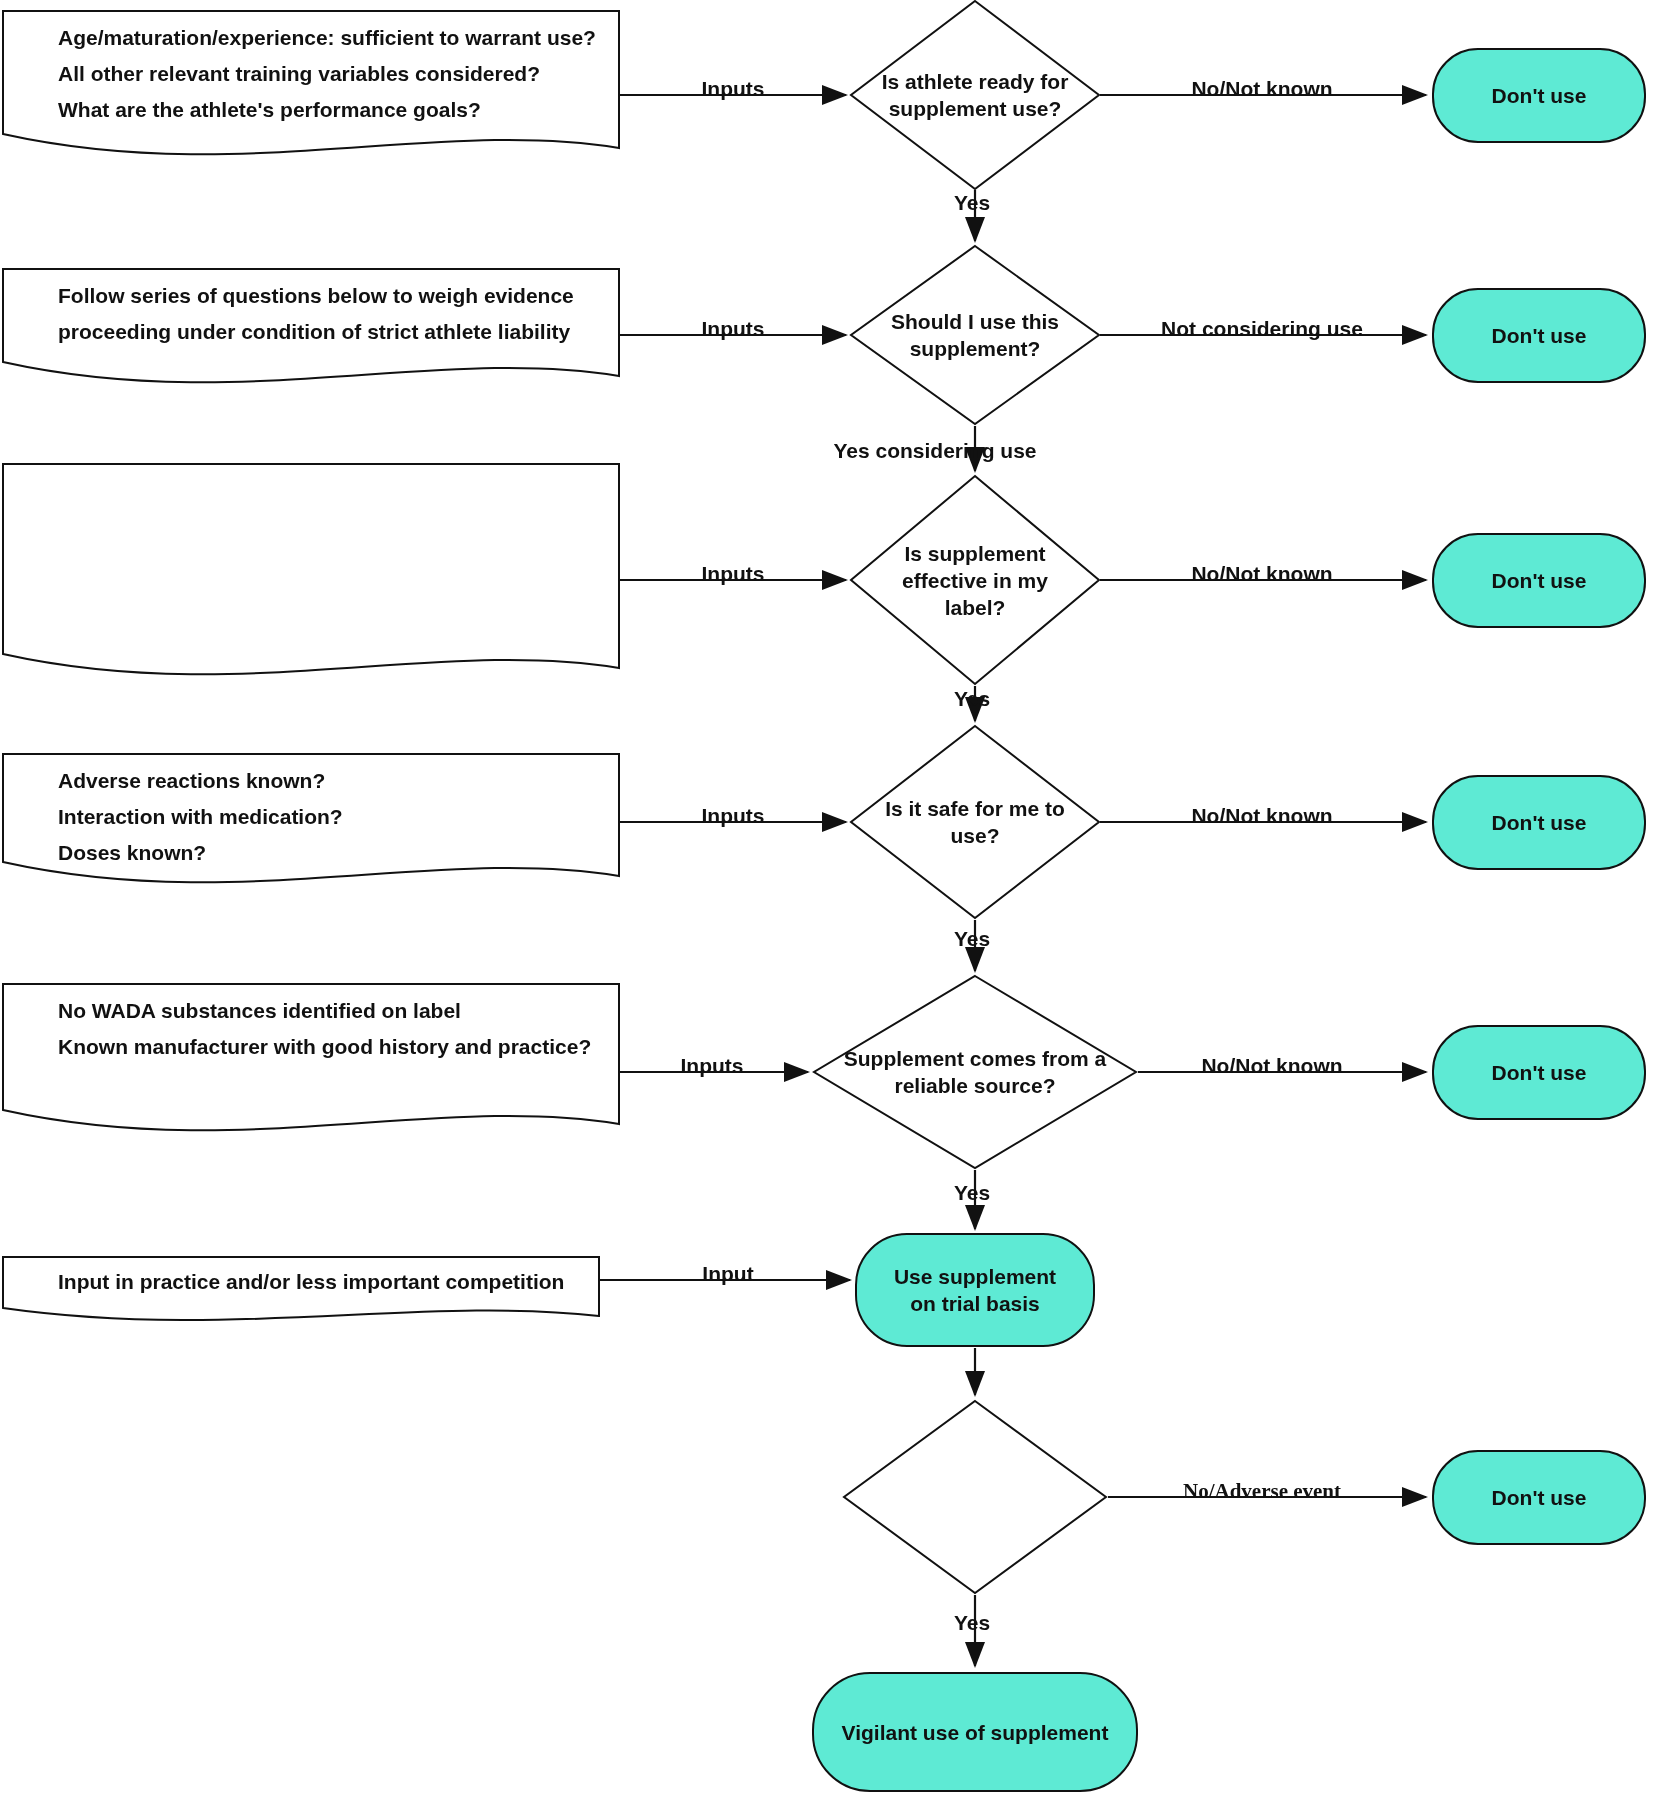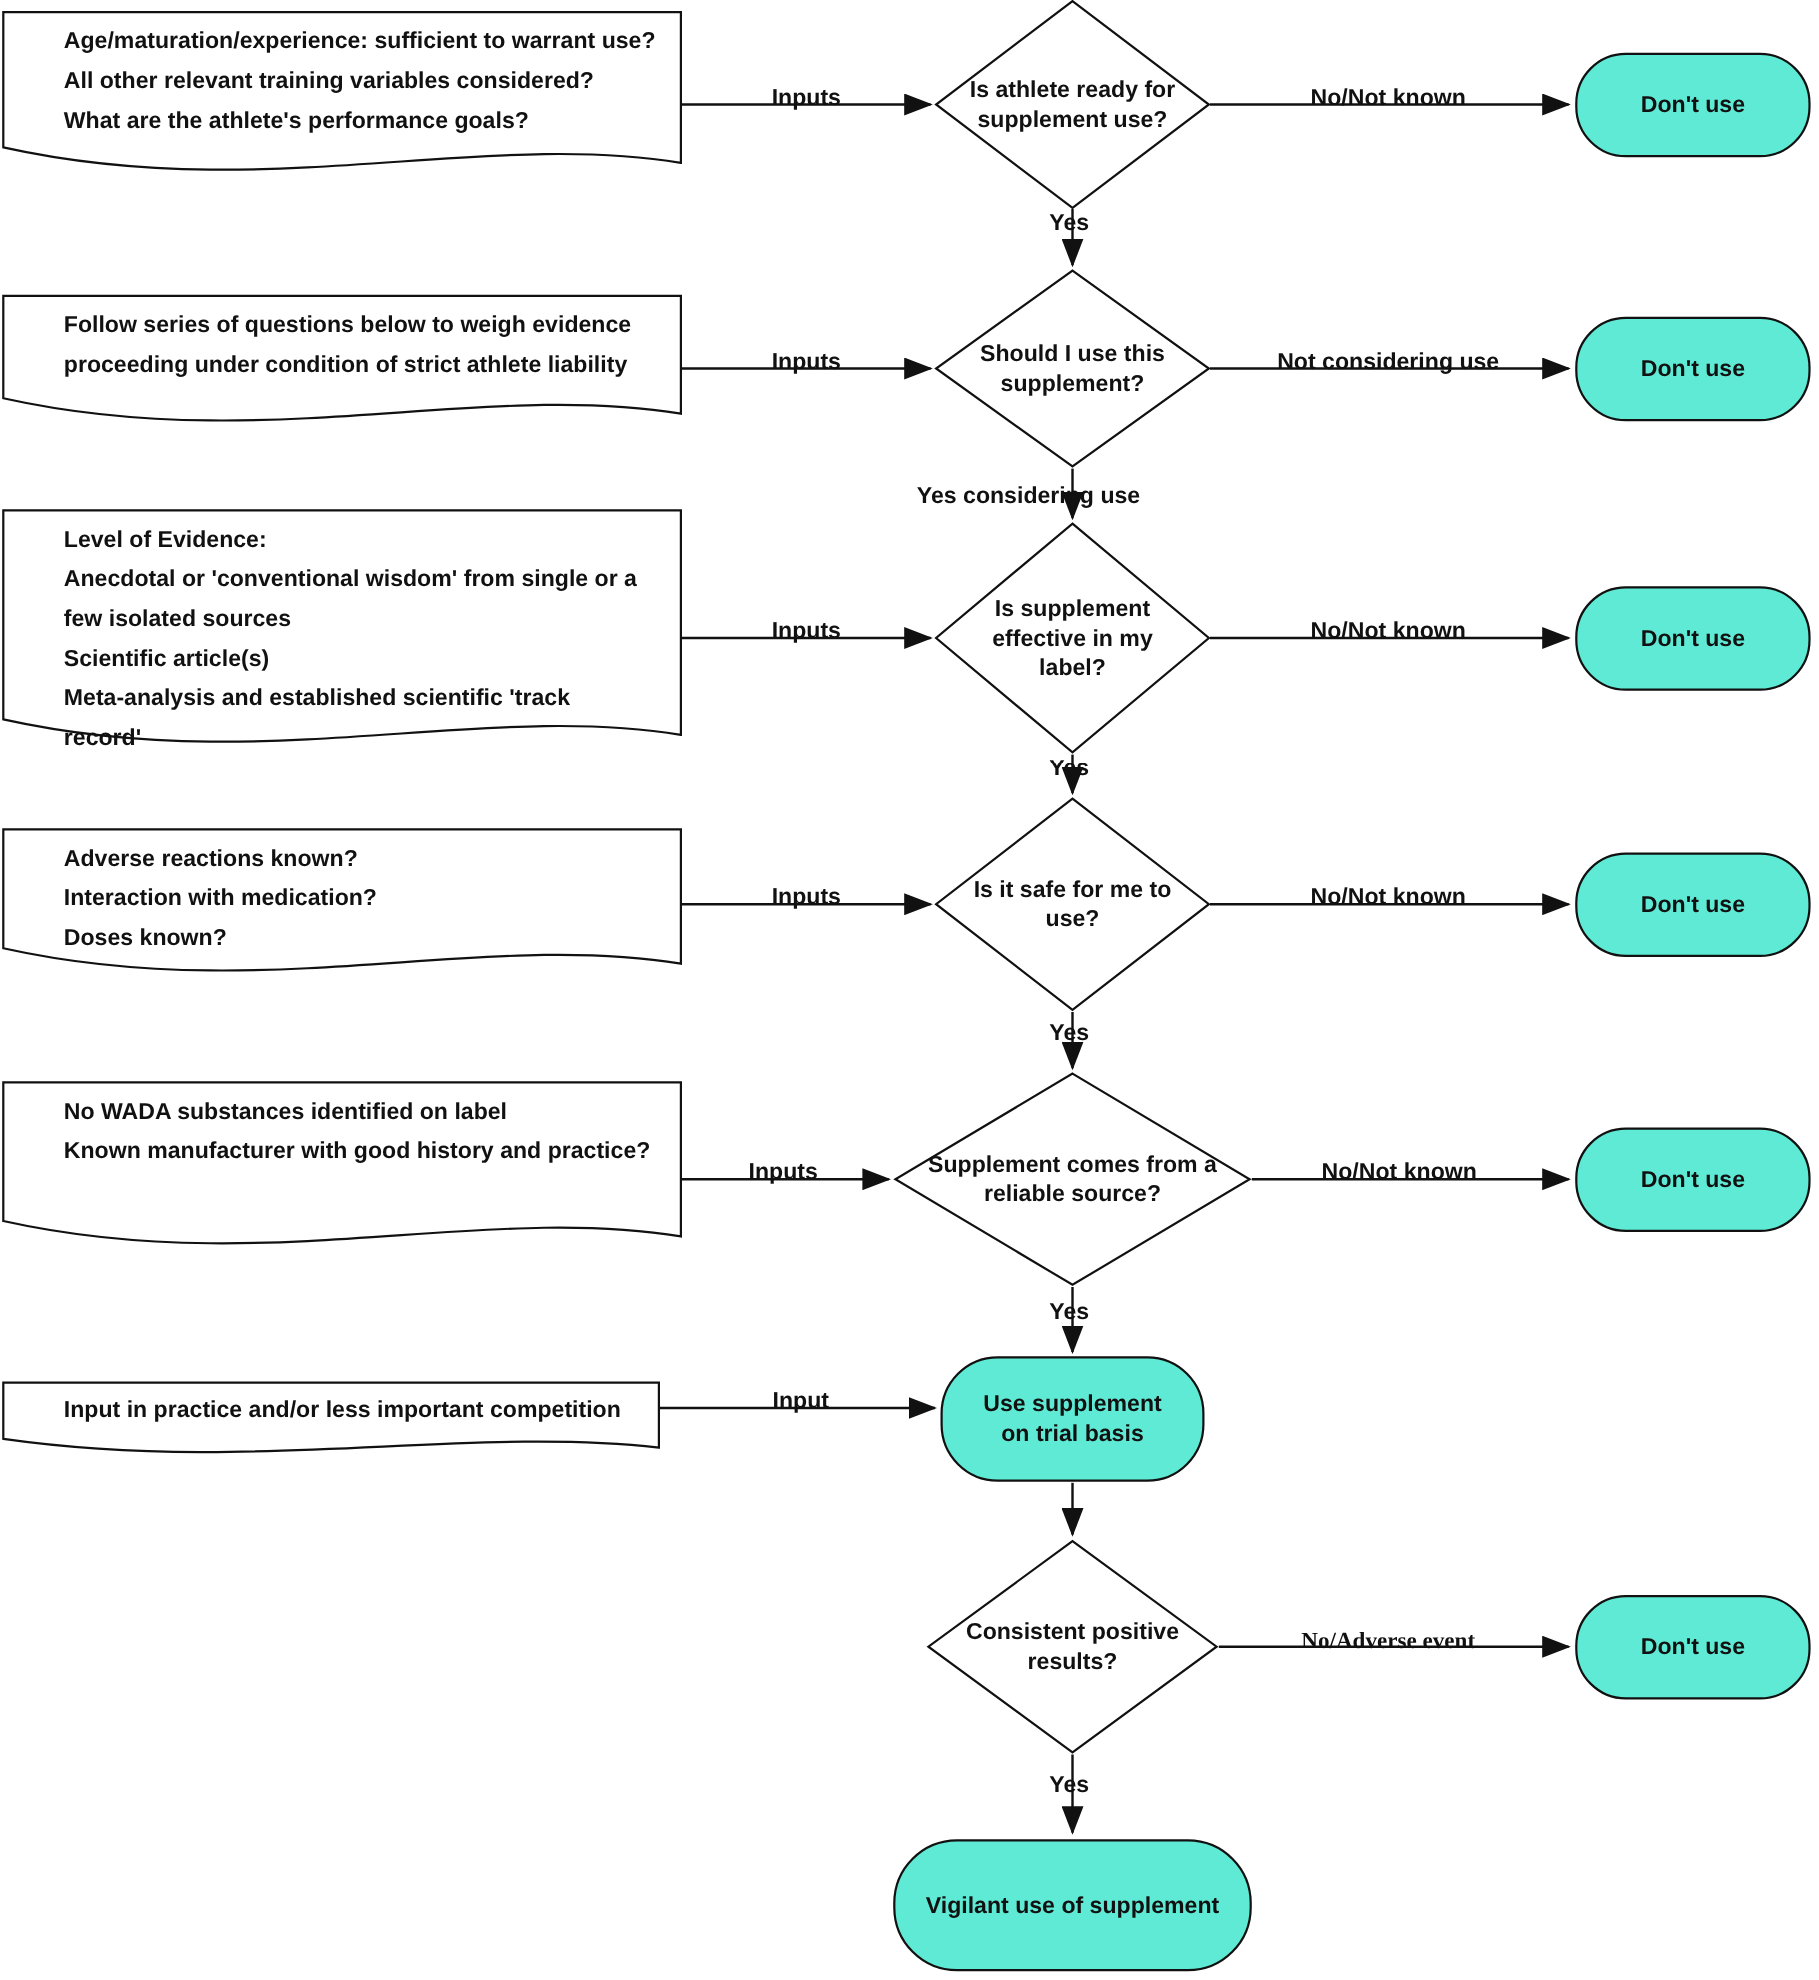--- a/index.html
+++ b/index.html
@@ -77,26 +77,20 @@
   <svg class="shape" style="left:2px;top:268px;" width="618" height="132" viewBox="0 0 618 132">
     <path d="M1,1 H617 V108 C433,78 235,146 1,94 Z" fill="#fff" stroke="#111" stroke-width="2"></path>
   </svg>
   <div class="doc-text" style="left:22px;top:278px;width:560px;">
     <div>Follow series of questions below to weigh evidence proceeding under condition of strict athlete liability</div>
   </div>
 
   <svg class="shape" style="left:2px;top:463px;" width="618" height="229" viewBox="0 0 618 229">
     <path d="M1,1 H617 V205 C433,175 235,243 1,191 Z" fill="#fff" stroke="#111" stroke-width="2"></path>
   </svg>
-  <div class="doc-text" style="left:22px;top:473px;width:565px;">
-    <div>Level of Evidence:</div>
-    <div>Anecdotal or 'conventional wisdom' from single or a few isolated sources</div>
-    <div>Scientific article(s)</div>
-    <div>Meta-analysis and established scientific 'track record'</div>
-  </div>
 
   <svg class="shape" style="left:2px;top:753px;" width="618" height="147" viewBox="0 0 618 147">
     <path d="M1,1 H617 V123 C433,93 235,161 1,109 Z" fill="#fff" stroke="#111" stroke-width="2"></path>
   </svg>
   <div class="doc-text" style="left:22px;top:763px;width:580px;">
     <div>Adverse reactions known?</div>
     <div>Interaction with medication?</div>
     <div>Doses known?</div>
   </div>
 
@@ -136,21 +130,20 @@
   <div class="diamond-text" style="left:870px;top:772px;width:210px;height:100px;">Is it safe for me to use?</div>
 
   <svg class="shape" style="left:813px;top:975px;" width="324" height="194" viewBox="0 0 324 194">
     <polygon points="162,1 323,97 162,193 1,97" fill="#fff" stroke="#111" stroke-width="2"></polygon>
   </svg>
   <div class="diamond-text" style="left:838px;top:1022px;width:274px;height:100px;">Supplement comes from a reliable source?</div>
 
   <svg class="shape" style="left:843px;top:1400px;" width="264" height="194" viewBox="0 0 264 194">
     <polygon points="132,1 263,97 132,193 1,97" fill="#fff" stroke="#111" stroke-width="2"></polygon>
   </svg>
-  <div class="diamond-text" style="left:860px;top:1447px;width:230px;height:100px;">Consistent positive results?</div>
 
   <div class="stadium" style="left:1432px;top:48px;width:214px;height:95px;border-radius:46px;">Don't use</div>
   <div class="stadium" style="left:1432px;top:288px;width:214px;height:95px;border-radius:46px;">Don't use</div>
   <div class="stadium" style="left:1432px;top:533px;width:214px;height:95px;border-radius:46px;">Don't use</div>
   <div class="stadium" style="left:1432px;top:775px;width:214px;height:95px;border-radius:46px;">Don't use</div>
   <div class="stadium" style="left:1432px;top:1025px;width:214px;height:95px;border-radius:46px;">Don't use</div>
   <div class="stadium" style="left:1432px;top:1450px;width:214px;height:95px;border-radius:46px;">Don't use</div>
 
   <div class="stadium" style="left:855px;top:1233px;width:240px;height:114px;border-radius:52px;">
     <span style="display:inline-block;width:180px;">Use supplement on trial basis</span>

